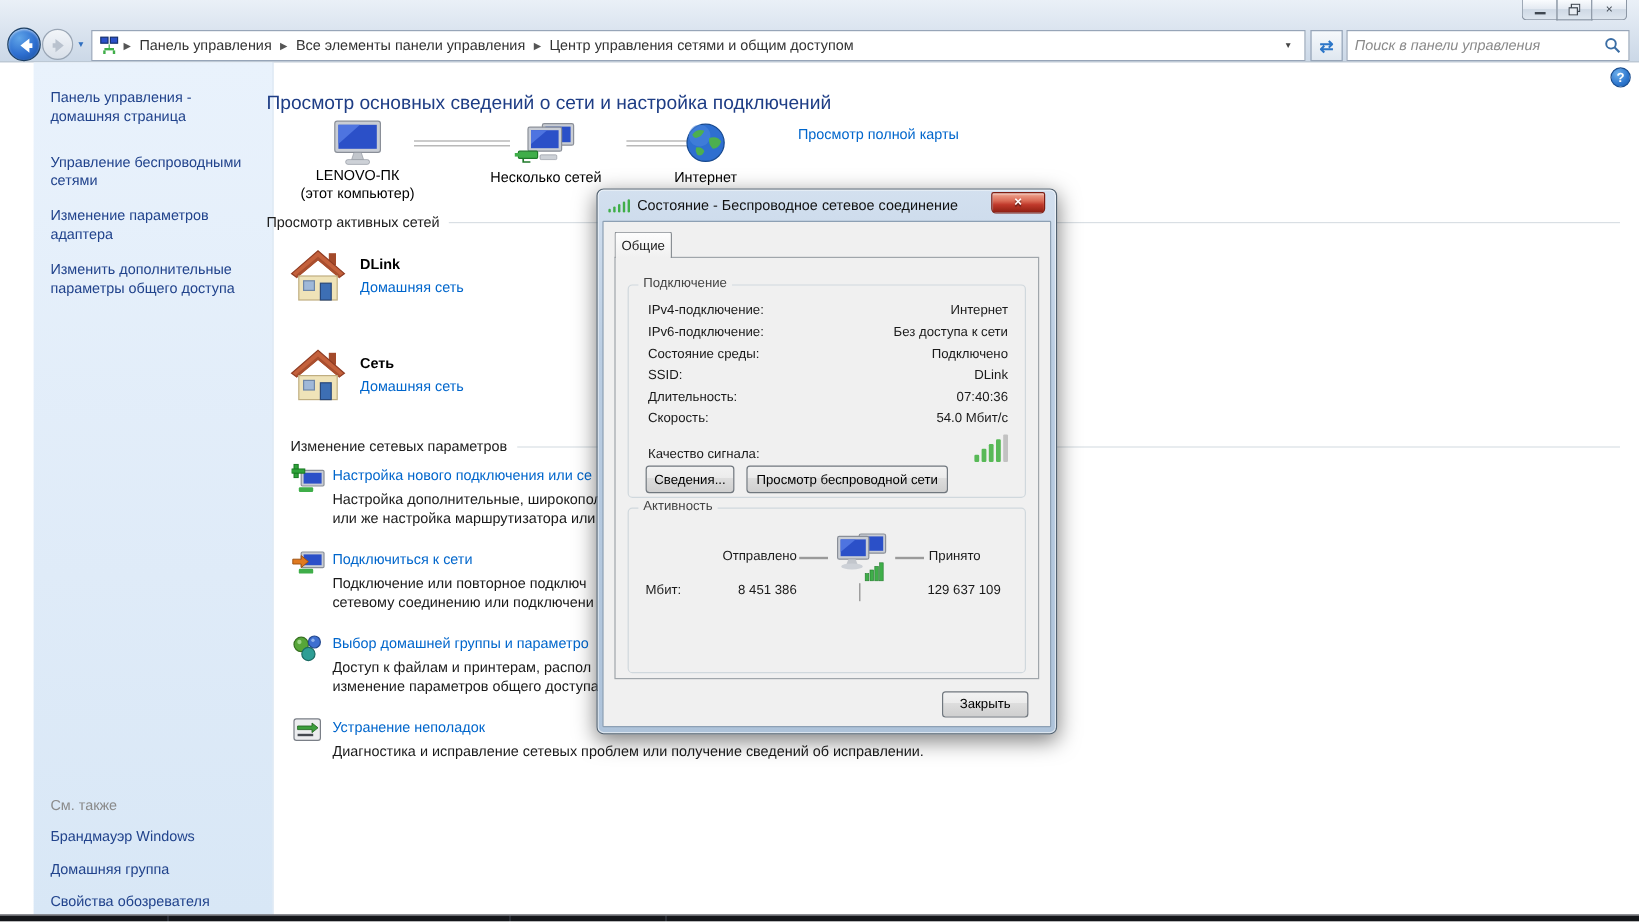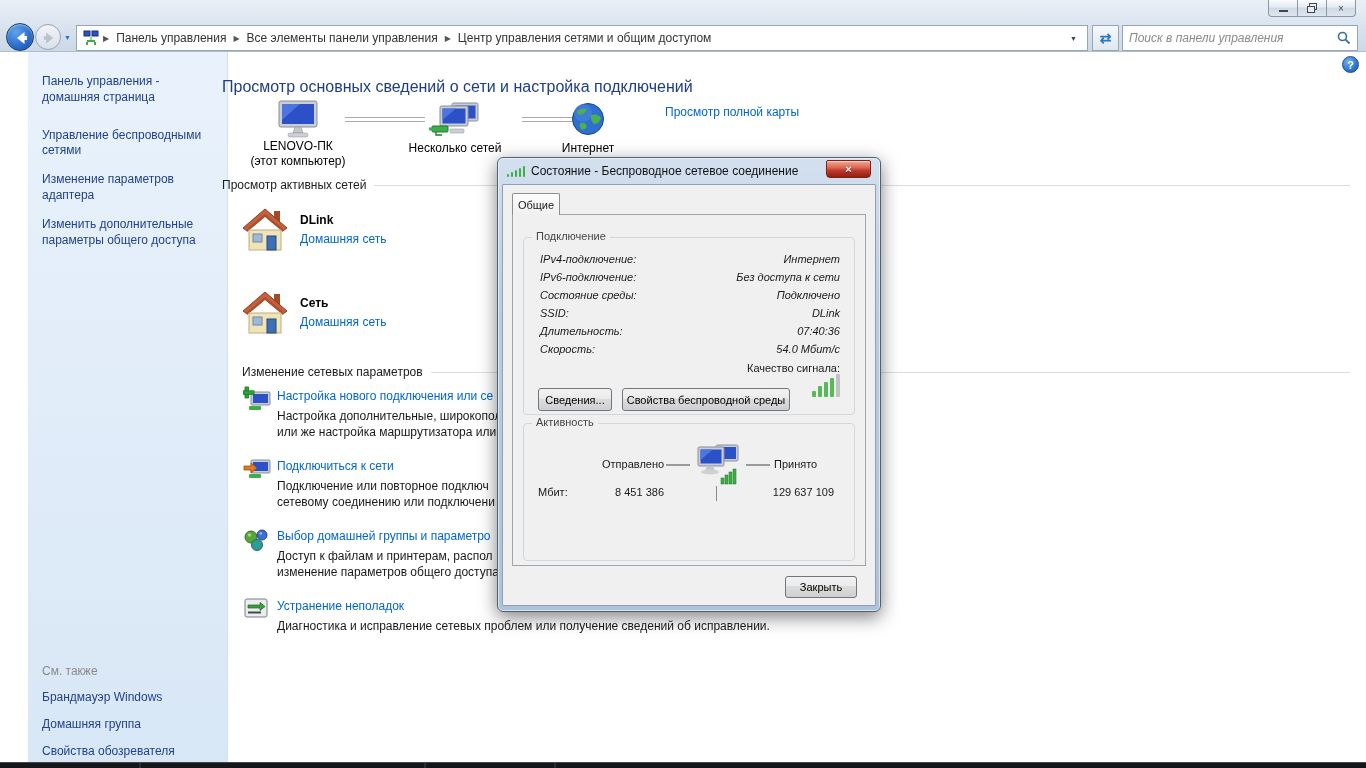--- a/index.html
+++ b/index.html
@@ -85,25 +85,25 @@
     border:1px solid #8DA0B4; border-radius:1px; }
   .dlg-tab { position:absolute; left:9px; top:8px; width:48px; height:22px; z-index:2;
     background:linear-gradient(180deg,#FDFDFD,#F0F0F0); border:1px solid #8A8F94; border-bottom:none;
     border-radius:2px 2px 0 0; font-size:11px; display:flex; align-items:center; justify-content:center; }
   .dlg-page { position:absolute; left:9px; right:9px; top:29px; height:352px;
     border:1px solid #A0A6AB; background:#F0F0F0; }
 
   .groupbox { position:absolute; left:10px; right:10px; border:1px solid #D0D8DD; border-radius:4px; }
   .group-label { position:absolute; top:-8px; left:8px; background:#F0F0F0; padding:0 4px;
     font-size:11px; color:#454545; }
-  .conn-rows { position:absolute; left:0; right:0; top:12px;font-style:italic; }
+  .conn-rows { position:absolute; left:0; right:0; top:12px; }
   .conn-row { height:18px; display:flex; justify-content:space-between; align-items:center;
     padding:0 14px 0 16px; font-size:11px; }
   .sig-row { position:absolute; left:16px; right:14px; top:124px; display:flex;
-    justify-content:space-between; align-items:flex-end; font-size:11px;flex-direction:column; }
+    justify-content:space-between; align-items:flex-end; font-size:11px; }
   .bars { display:flex; align-items:flex-end; gap:2px; }
   .bars i { display:block; width:4px; border-radius:1px; }
 
   .btn { background:linear-gradient(180deg,#F2F2F2,#EBEBEB 45%,#DDDDDD 46%,#CFCFCF);
     border:1px solid #70777E; border-radius:3px; font-size:11px; color:#000;
     display:flex; align-items:center; justify-content:center; gap:4px; cursor:default; }
   .btn.focused { border-color:#3C7FB1; box-shadow:0 0 0 1px #A9D4F5, 0 0 4px #7DB2E0;
     background:linear-gradient(180deg,#EAF6FD,#D9F0FC 45%,#BEE6FD 46%,#A7D9F5); }
 
   .act-row1 { position:absolute; left:0; right:0; top:22px; height:42px; font-size:11px; }
@@ -354,21 +354,21 @@
             <span class="bars">
               <i style="height:6px;background:#58B957"></i>
                 <i style="height:11px;background:#58B957"></i>
                 <i style="height:15px;background:#58B957"></i>
                 <i style="height:19px;background:#58B957"></i>
                 <i style="height:23px;background:#C2C2C2"></i>
             </span>
           </div>
           <div style="position:absolute;left:14px;top:150px;display:flex;gap:10px;">
             <div class="btn" style="width:74px;height:23px;">Сведения...</div>
-            <div class="btn" style="width:168px;height:23px;">Свойства беспроводной среды</div>
+            <div class="btn" style="width:168px;height:23px;">Просмотр беспроводной сети</div>
           </div>
         </div>
 
         <div class="groupbox" style="top:208px;height:138px;">
           <span class="group-label">Активность</span>
           <div class="act-row1">
             <span style="position:absolute;left:78px;top:12px;">Отправлено</span>
             <span class="act-dash" style="left:142px;"></span>
             <svg style="position:absolute;left:170px;top:-4px;" width="46" height="44" viewBox="0 0 46 44">
               <rect x="22" y="3" width="22" height="16" rx="1.5" fill="#C9CDD4" stroke="#8A8F98"></rect>

